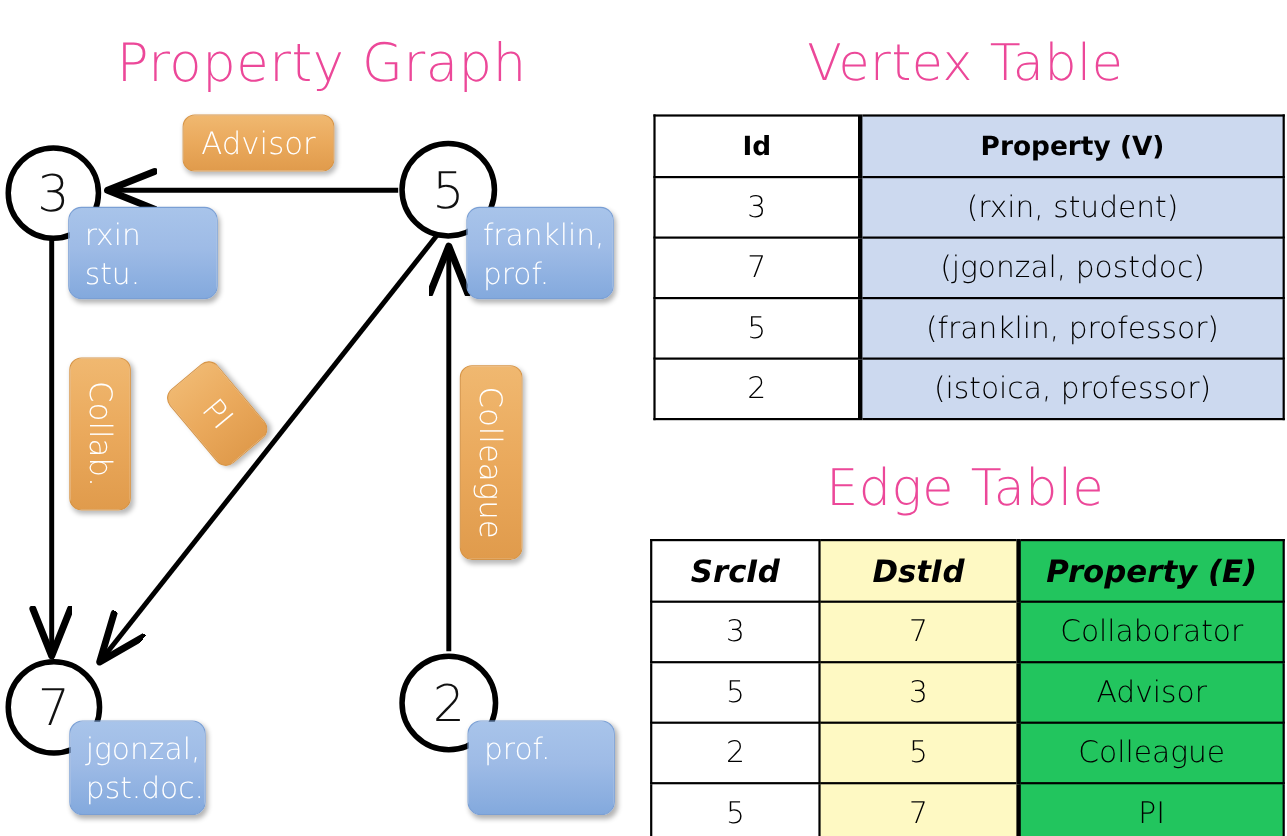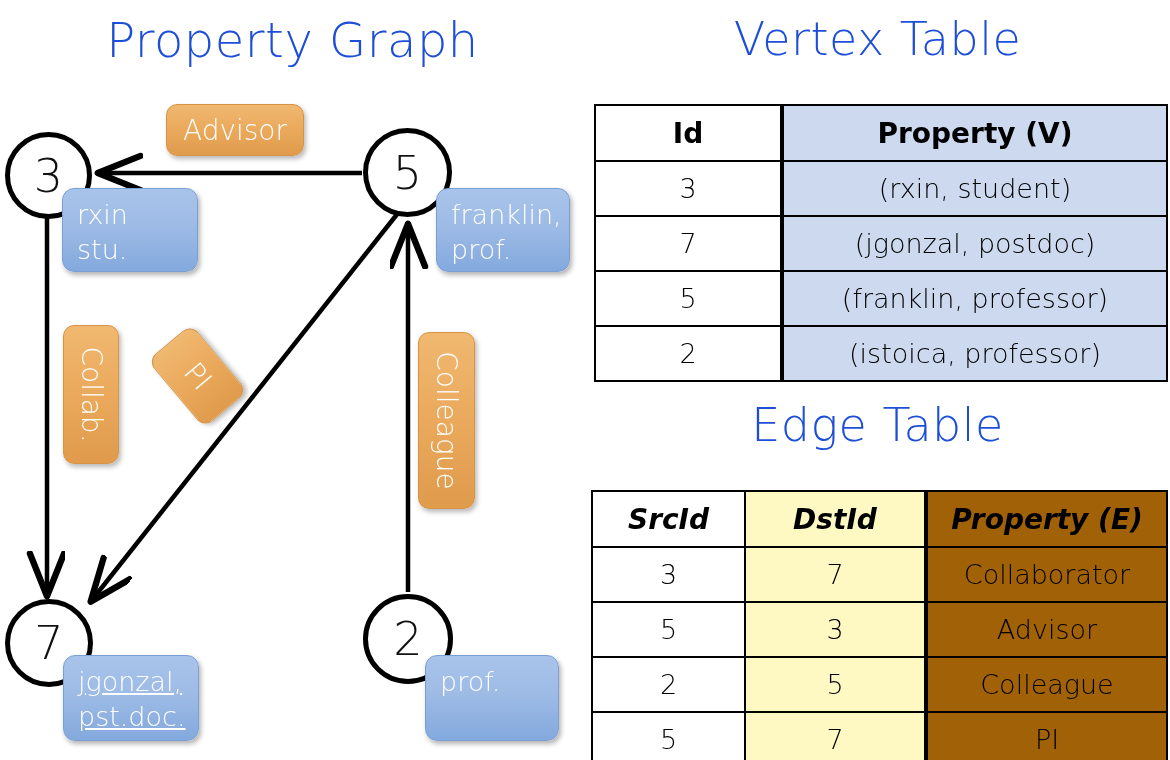--- a/index.html
+++ b/index.html
@@ -14,23 +14,24 @@
     overflow: hidden;
     font-family: "Liberation Sans", sans-serif;
     color: #000000;
   }
 
   
   .title {
     position: absolute;
     font-family: "DejaVu Sans", sans-serif;
     font-weight: 300;
-    color: #1d4ed8;
+    color: #ec4899;
     letter-spacing: 0.5px;
     white-space: nowrap;
+    margin-top: 18px;
   }
   #title-property-graph {
     left: 0px; top: 12px; width: 585px;
     text-align: center;
     font-size: 48px;
   }
   #title-vertex-table {
     left: 585px; top: 12px; width: 585px;
     text-align: center;
     font-size: 46px;
@@ -119,30 +120,30 @@
     border: 2px solid #000000;
     text-align: center;
     padding: 0;
     font-weight: 300;
     color: #000000;
   }
   .data-table th { font-weight: 700; }
 
   #vertex-table { left: 594px; top: 104px; width: 574px; }
   #vertex-table th, #vertex-table td { height: 53px; font-size: 27px; }
-  #vertex-table th { height: 54px; font-size: 28px; }
+  #vertex-table th { height: 54px; font-size: 24px; }
   #vertex-table .col-id { width: 184px; background: #ffffff; }
   #vertex-table .col-prop { background: #ccd9ef; border-left-width: 4px; }
 
   #edge-table { left: 591px; top: 490px; width: 577px; }
   #edge-table th, #edge-table td { height: 53px; font-size: 27px; }
   #edge-table th { height: 54px; font-size: 28px; font-style: italic; }
   #edge-table .col-src { width: 151px; background: #ffffff; }
   #edge-table .col-dst { width: 178px; background: #fef9c3; }
-  #edge-table .col-eprop { background: #a16207; border-left-width: 4px; }
+  #edge-table .col-eprop { background: #22c55e; border-left-width: 4px; }
 </style>
 </head>
 <body>
 
 <div id="title-property-graph" class="title">Property Graph</div>
 
 <div id="graph-canvas">
 
   <svg id="graph-edges" viewBox="0 0 585 760">
     <defs>
@@ -170,25 +171,25 @@
     <span>7</span>
   </div>
   <div class="vertex-node" style="left:363px; top:594px; width:90px; height:90px;">
     <span>2</span>
   </div>
 
   <div class="prop-box" style="left:62px; top:188px; width:136px; height:84px;">
     <span>rxin</span>
     <span>stu.</span>
   </div>
-  <div class="prop-box" style="left:424px; top:188px; width:134px; height:84px;margin-left:12px;">
+  <div class="prop-box" style="left:424px; top:188px; width:134px; height:84px;">
     <span>franklin,</span>
     <span>prof.</span>
   </div>
-  <div class="prop-box" style="left:63px; top:655px; width:136px; height:86px;text-decoration:underline;">
+  <div class="prop-box" style="left:63px; top:655px; width:124px; height:86px;">
     <span>jgonzal,</span>
     <span>pst.doc.</span>
   </div>
   <div class="prop-box" style="left:425px; top:655px; width:134px; height:86px;">
     <span>prof.</span>
   </div>
 
   <div class="edge-label" style="left:166px; top:104px; width:138px; height:52px; font-size:28px;">
     <span class="lbl-text">Advisor</span>
   </div>

